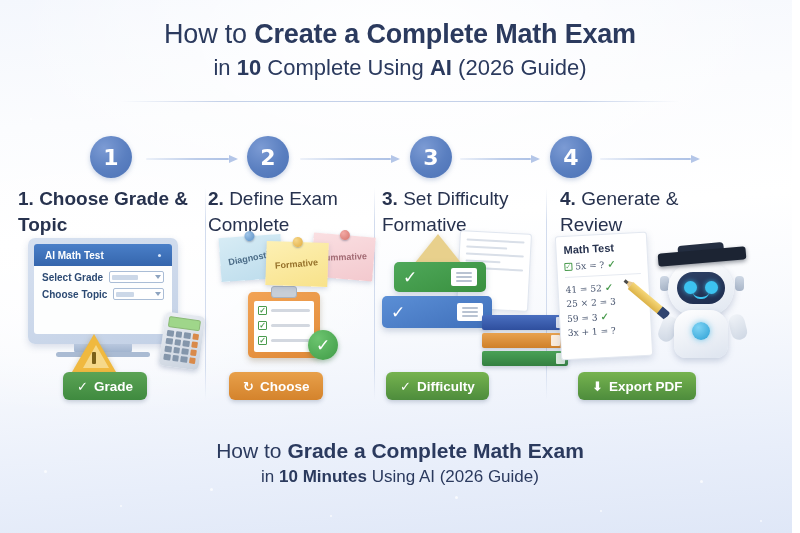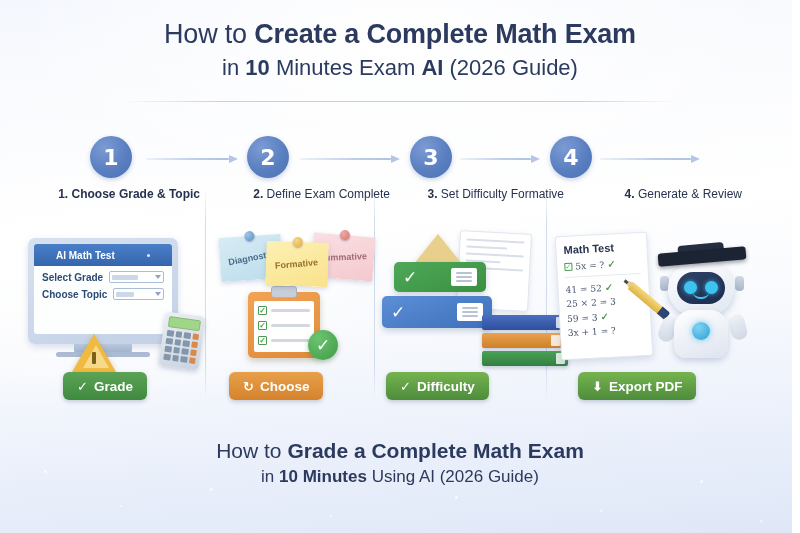--- a/index.html
+++ b/index.html
@@ -53,41 +53,41 @@
 
   
   .cols { position: absolute; top: 186px; left: 0; width: 800px; height: 224px; }
   .col { position: absolute; top: 0; width: 190px; height: 224px; }
   .c1 { left: 14px; } .c2 { left: 204px; } .c3 { left: 378px; } .c4 { left: 556px; }
   .divider { position: absolute; top: 188px; width: 1px; height: 212px;
     background: linear-gradient(180deg, rgba(205,216,236,0) 0%, rgba(205,216,236,.9) 16%, rgba(205,216,236,.9) 84%, rgba(205,216,236,0) 100%); }
   .d1 { left: 205px; } .d2 { left: 374px; } .d3 { left: 546px; }
 
   .step-head {
-    text-align: right; color: #27324e; font-size: 12px; line-height: 1.38;
+    text-align: left; color: #27324e; font-size: 19px; line-height: 1.38;
     padding: 0 4px; height: 40px;
   }
   .step-head.bold { font-weight: 700; }
   .step-head .num { font-weight: 700; }
 
   .art { position: relative; height: 140px; margin-top: 4px; }
 
   
   .monitor { position: absolute; left: 14px; top: 8px; width: 150px; height: 106px; }
   .mon-body {
     position: absolute; inset: 0; border-radius: 7px;
     background: linear-gradient(160deg, #d7e1f0 0%, #c3d1e6 100%);
     padding: 6px; box-shadow: 0 3px 7px rgba(90,115,160,.22);
   }
   .mon-screen { position: absolute; left: 6px; top: 6px; right: 6px; bottom: 10px;
     background: #fdfefe; border-radius: 3px; overflow: hidden; }
   .mon-bar {
     height: 22px; background: linear-gradient(180deg, #4a7fc8 0%, #3566ad 100%);
     color: #fff; font-size: 10px; font-weight: 700; display: flex;
-    align-items: center; justify-content: space-between; padding: 0 22px;
+    align-items: center; justify-content: space-between; padding: 0 11px;
   }
   .mon-dot { width: 3px; height: 3px; border-radius: 50%; background: #dbe8fb; }
   .mon-row { display: flex; align-items: center; gap: 6px; padding: 5px 8px 0 8px; }
   .mon-label { font-size: 10px; color: #2c4a73; font-weight: 700; white-space: nowrap; }
   .mon-sel {
     flex: 1; height: 12px; border: 1px solid #aabdd6; border-radius: 2px;
     background: #fff; display: flex; align-items: center; justify-content: space-between; padding: 0 2px;
   }
   .mon-sel i { display: block; height: 5px; border-radius: 1px; background: #ccd8e8; }
   .mon-sel .v1 { width: 26px; } .mon-sel .v2 { width: 18px; }
@@ -254,21 +254,21 @@
     <div class="sp" style="left:455px;top:496px;width:3px;height:3px;"></div>
     <div class="sp" style="left:600px;top:510px;width:2px;height:2px;"></div>
     <div class="sp" style="left:700px;top:480px;width:3px;height:3px;"></div>
     <div class="sp" style="left:760px;top:520px;width:2px;height:2px;"></div>
     <div class="sp" style="left:30px;top:118px;width:2px;height:2px;"></div>
     <div class="sp" style="left:770px;top:128px;width:2px;height:2px;"></div>
   </div>
 
   <div class="title-zone">
     <div class="t-line1"><span>How to </span><span class="b">Create a </span><span class="b">Complete Math Exam</span></div>
-    <div class="t-line2"><span>in </span><span class="b">10</span><span> Minutes Exam </span><span class="b">AI</span><span> (2026 Guide)</span></div>
+    <div class="t-line2"><span>in </span><span class="b">10</span><span> Complete Using </span><span class="b">AI</span><span> (2026 Guide)</span></div>
   </div>
   <div class="title-rule"></div>
 
   <div class="rail">
     <div class="circle" style="left:90px">
         <span>1</span>
       </div>
     <div class="circle" style="left:247px">
         <span>2</span>
       </div>

